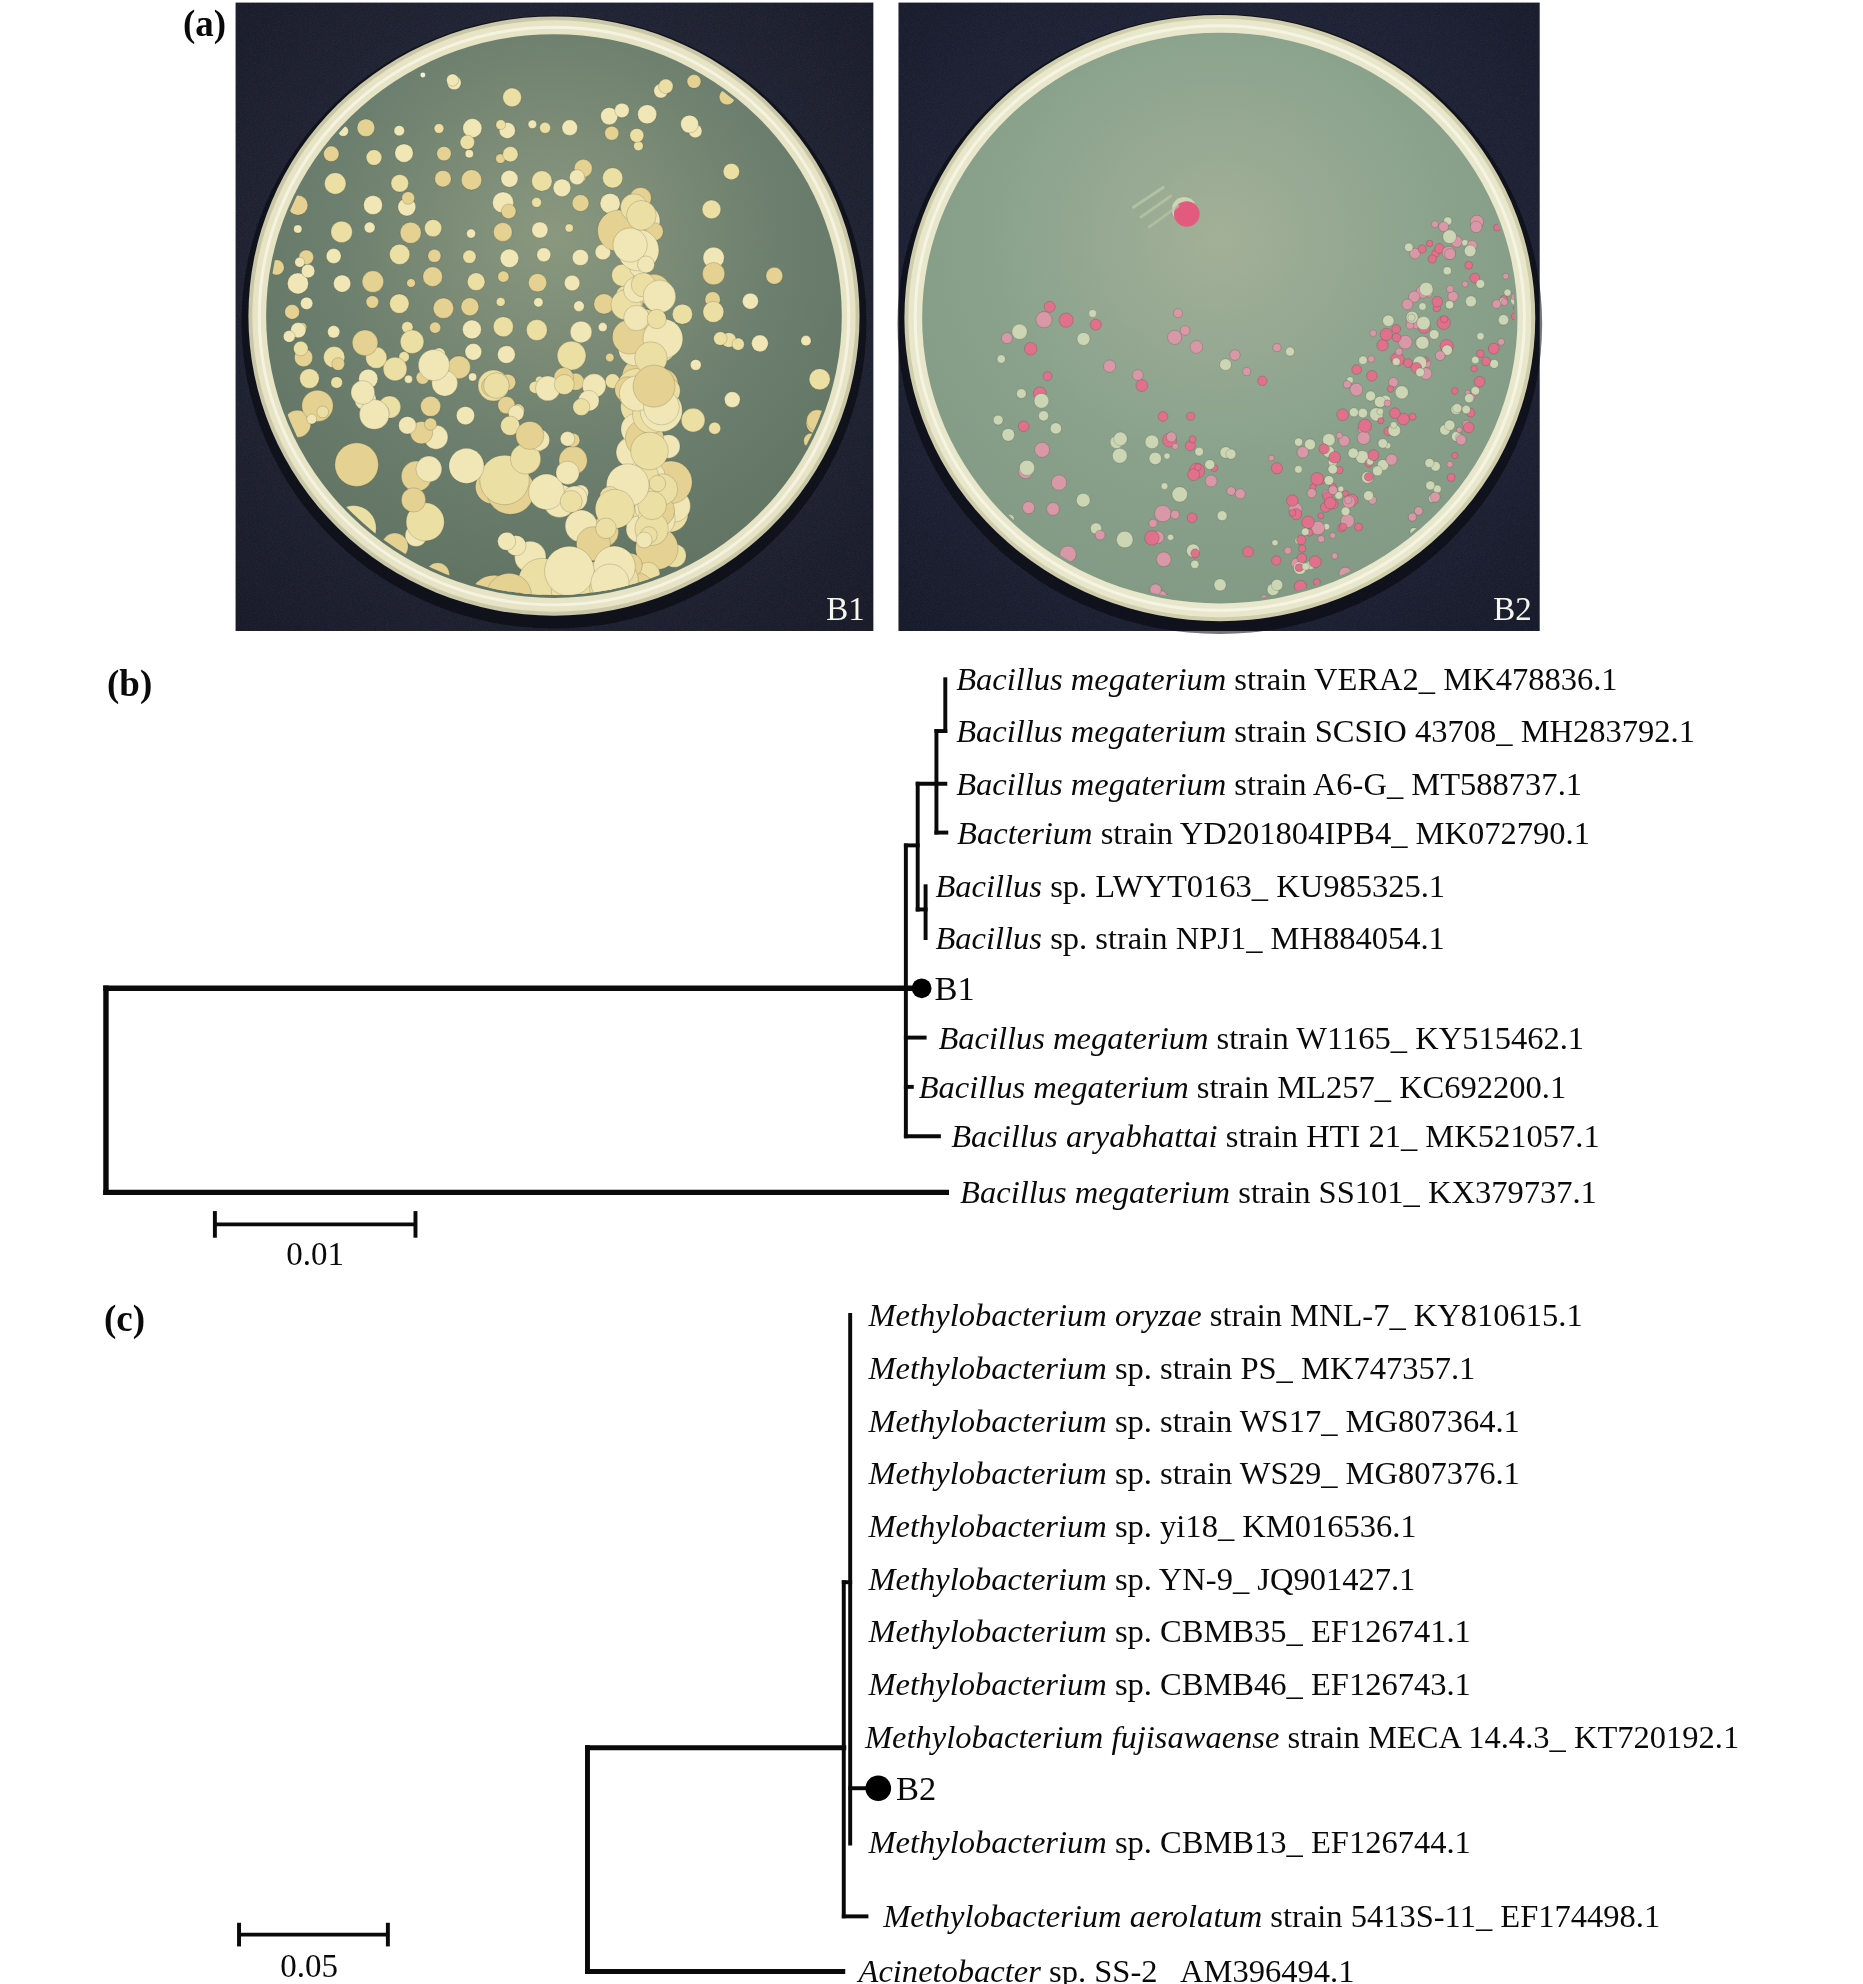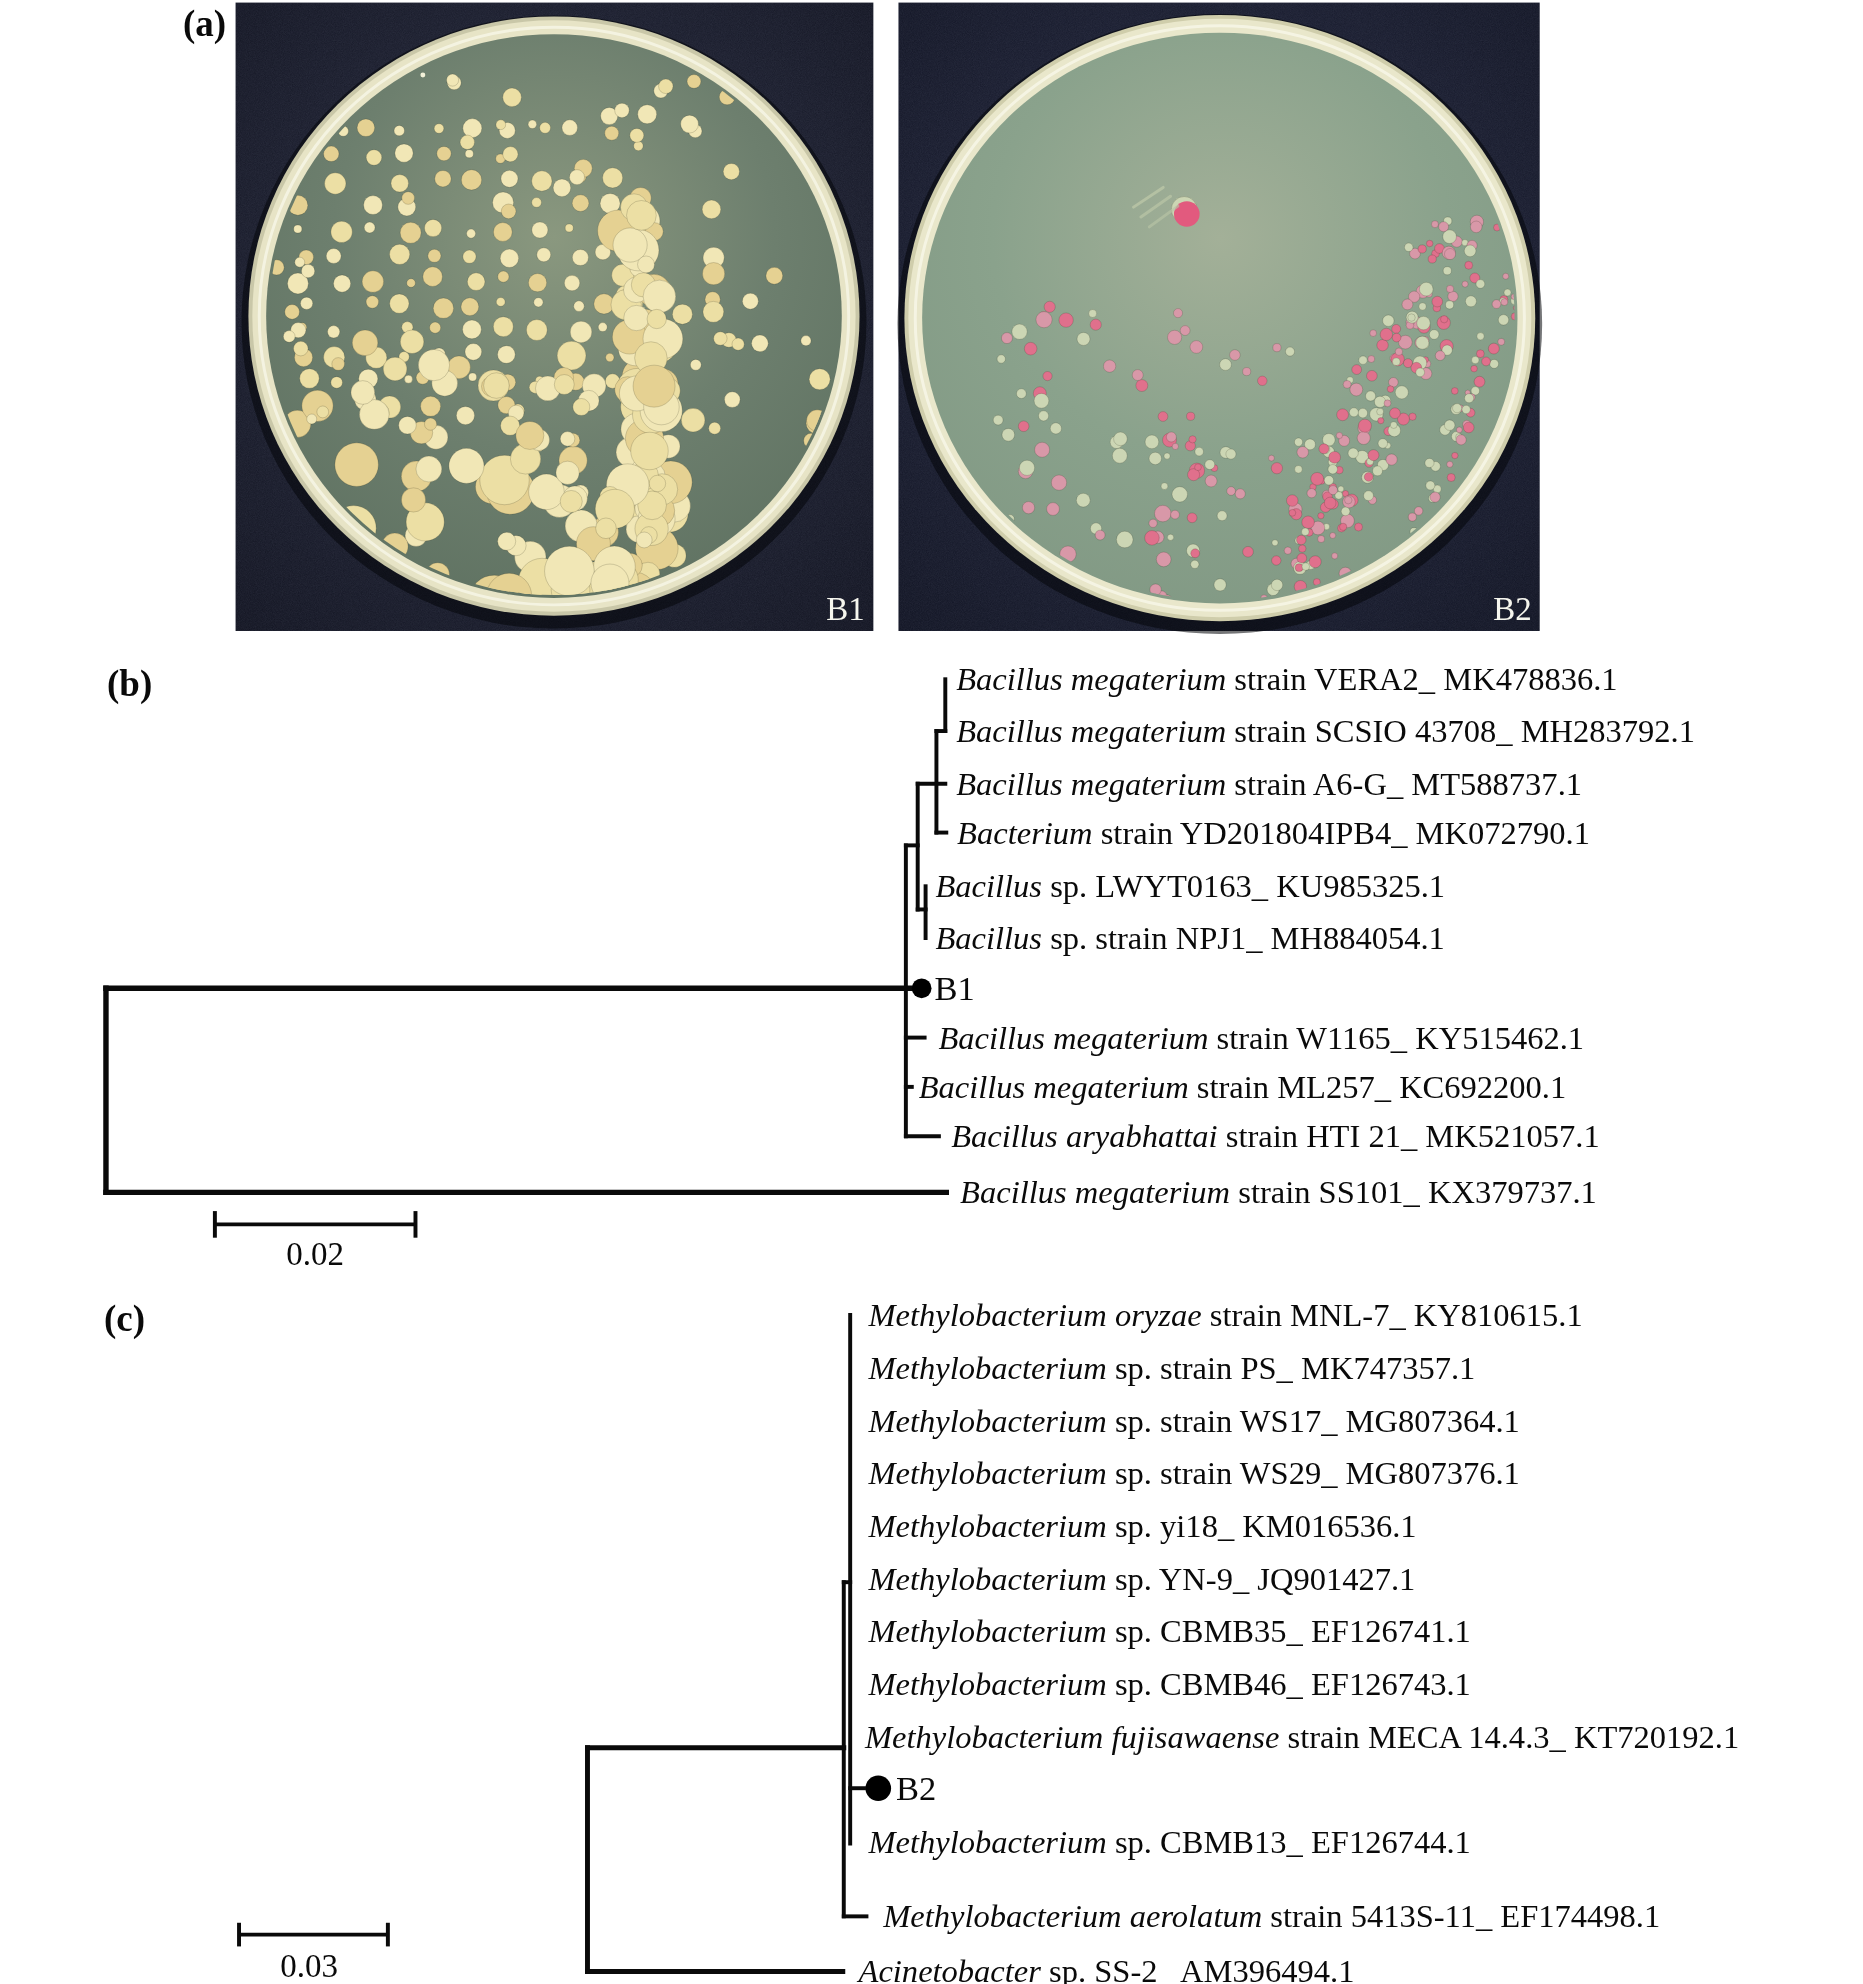--- a/index.html
+++ b/index.html
@@ -806,16 +806,16 @@
       </g>
     </svg>
 
   <div class="panel-label" style="left:183px;top:2px;">(a)</div>
   <div class="panel-label" style="left:107px;top:662px;">(b)</div>
   <div class="panel-label" style="left:104px;top:1297px;">(c)</div>
 
   <div class="photo-tag" style="left:806px;top:591px;">B1</div>
   <div class="photo-tag" style="left:1473px;top:591px;">B2</div>
 
-  <div class="scale-label" style="left:261px;top:1236px;">0.02</div>
-  <div class="scale-label" style="left:255px;top:1948px;">0.03</div>
+  <div class="scale-label" style="left:261px;top:1236px;">0.01</div>
+  <div class="scale-label" style="left:255px;top:1948px;">0.05</div>
 </div>
 
 
 </body></html>

